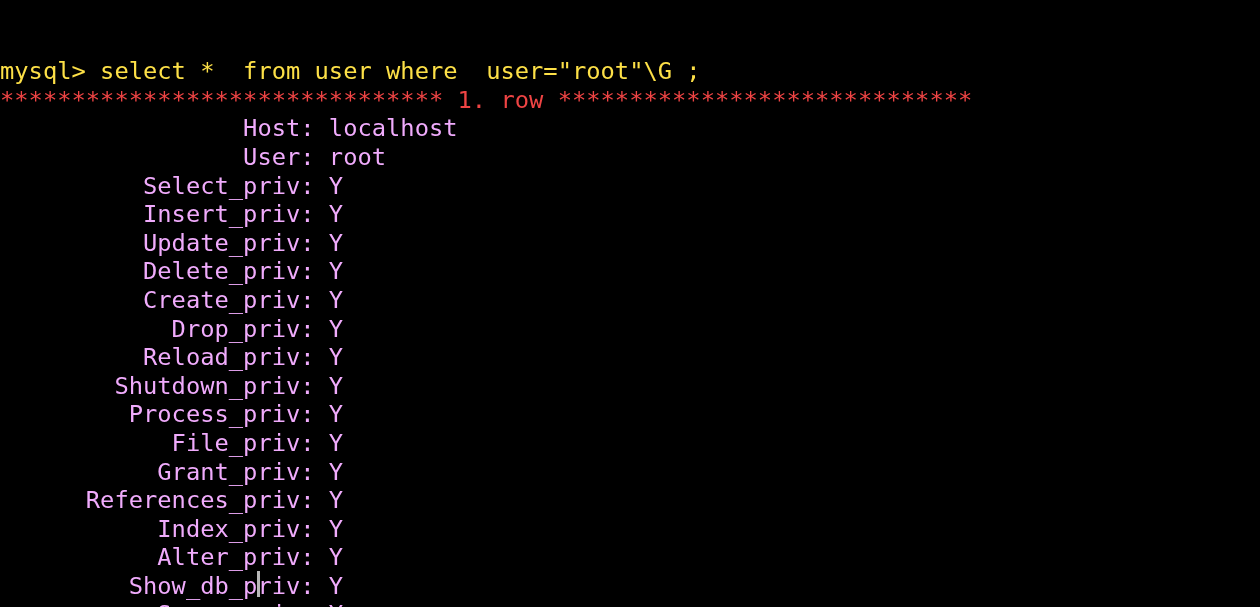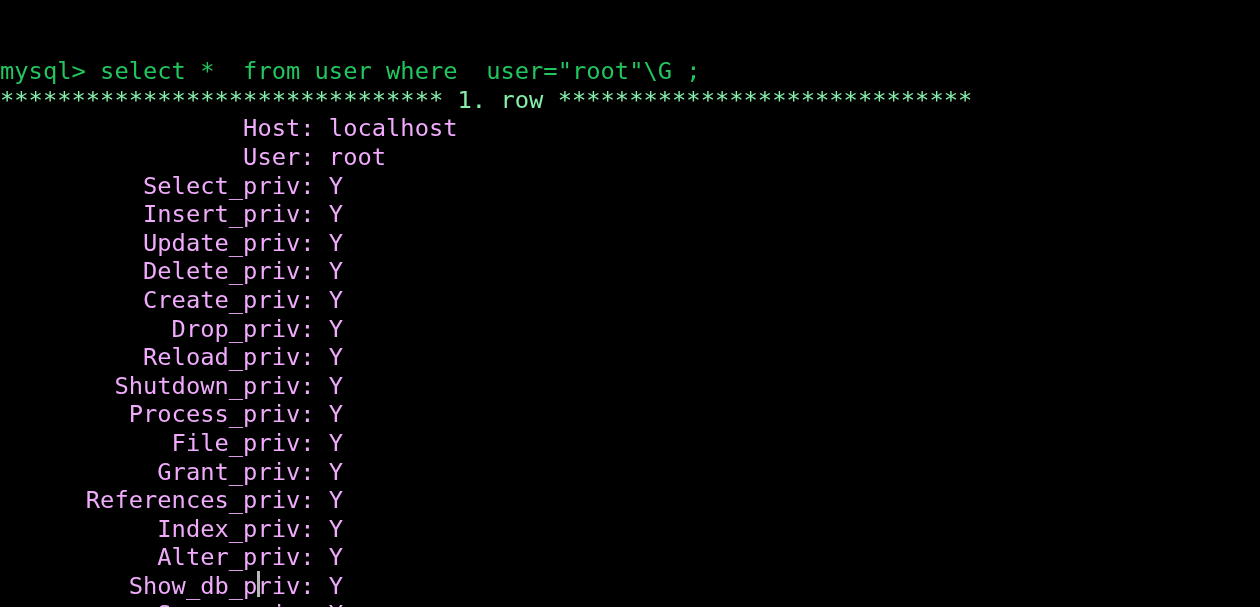--- a/index.html
+++ b/index.html
@@ -33,24 +33,24 @@
     font-family: "DejaVu Sans Mono", "Liberation Mono", monospace;
     font-size: 24px;
     line-height: 28.6px;
     height: 28.6px;
     color: #f0abfc;
     margin: 0;
     padding: 0;
     display: block;
   }
   .tline.sep {
-    color: #86efac;
+    color: #ef4444;
   }
   .tline.prompt {
-    color: #22c55e;
+    color: #fde047;
   }
   #cursor {
     position: absolute;
     left: 257px;
     top: 571px;
     width: 3px;
     height: 26px;
     background: #d8d8d8;
     opacity: 0.85;
   }

